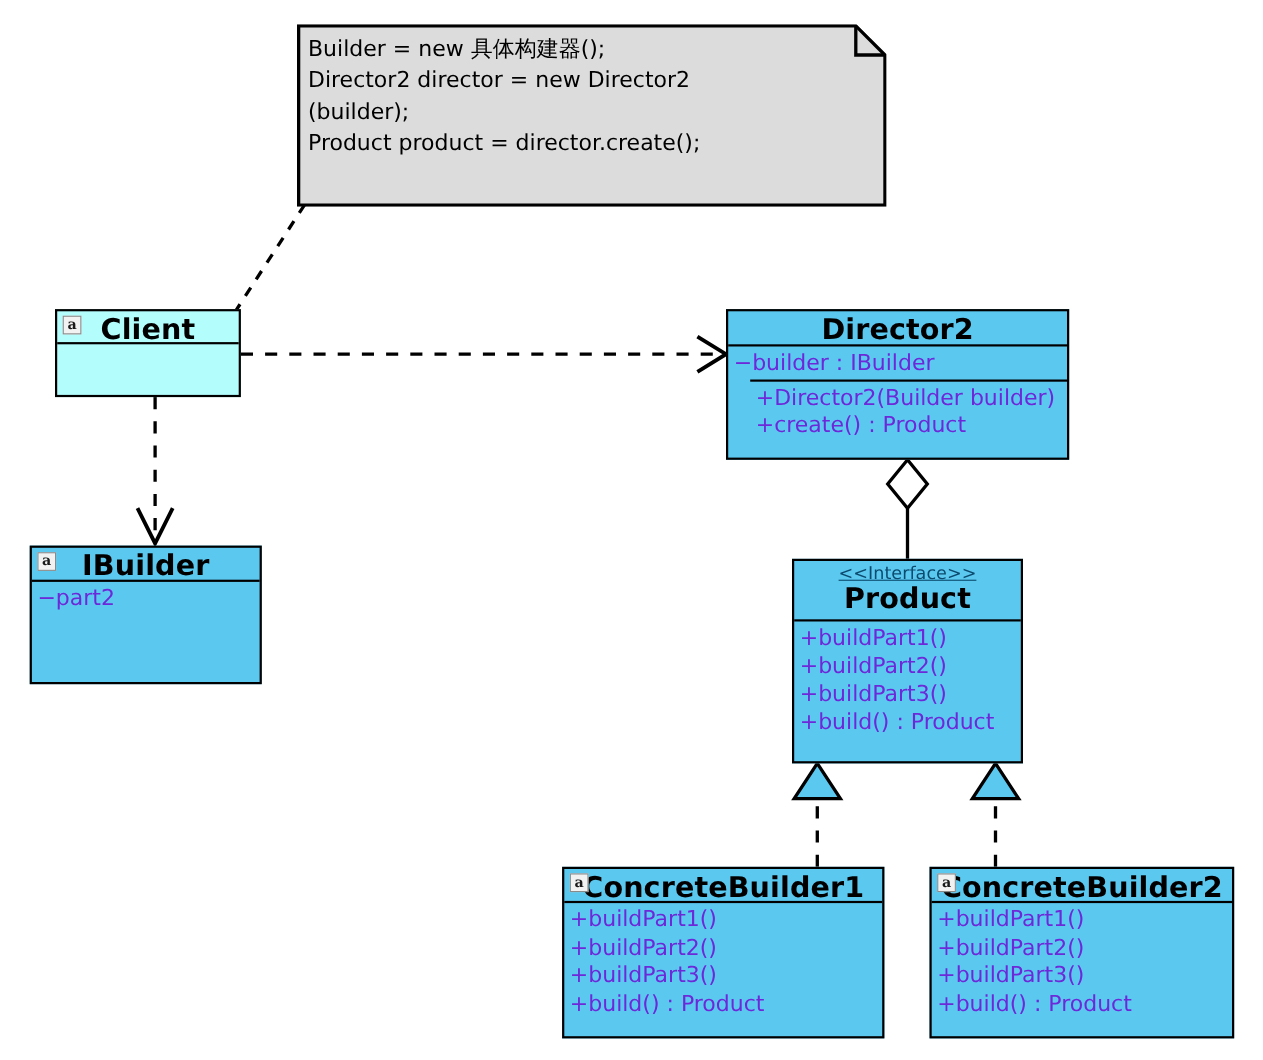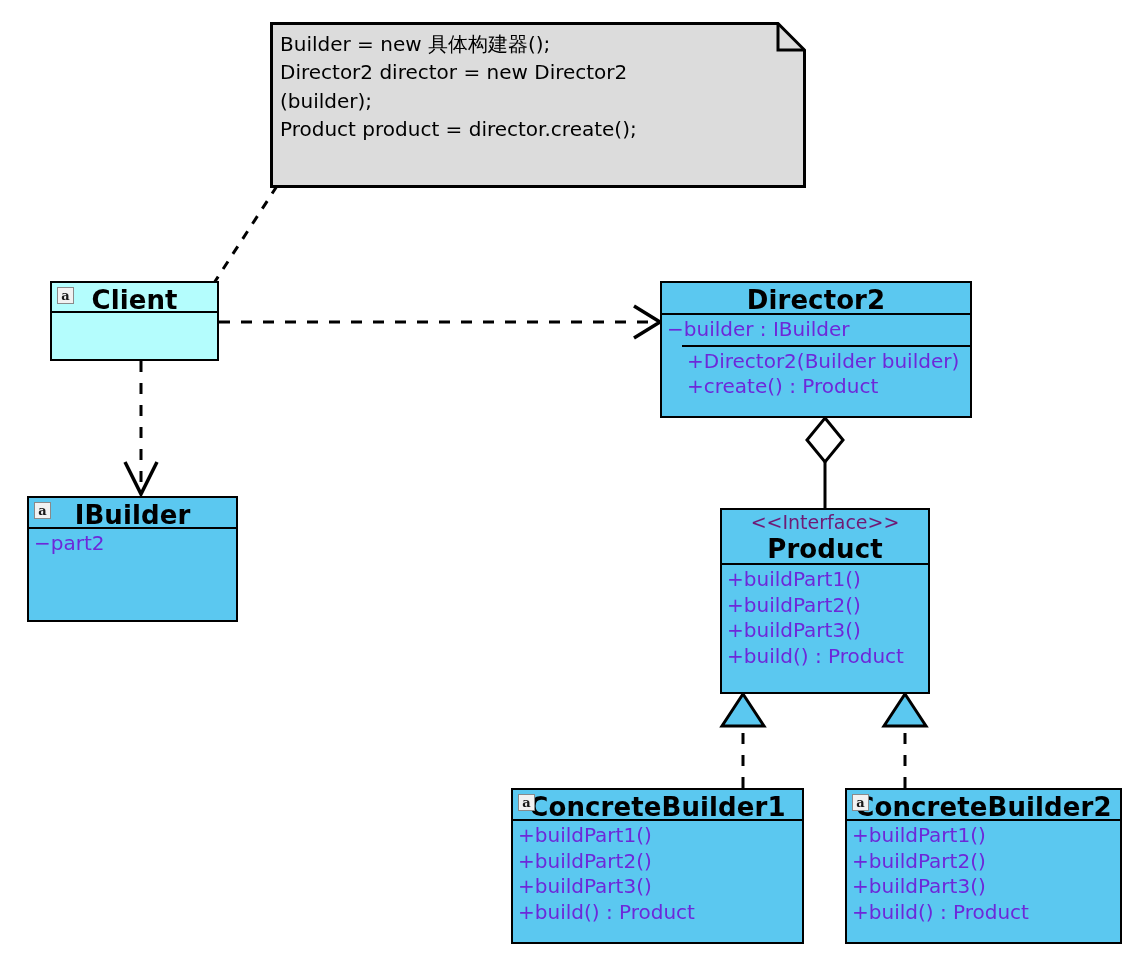--- a/index.html
+++ b/index.html
@@ -46,24 +46,25 @@
 
   .class-name {
     font-weight: bold;
     font-size: 26px;
     color: #000000;
     letter-spacing: 0.1px;
     white-space: nowrap;
   }
   .stereotype {
     font-weight: normal;
-    font-size: 19px;
-    color: #701a75;
+    font-size: 16px;
+    color: #0c4a6e;
     white-space: nowrap;
     line-height: 1.15;
+    text-decoration: underline;
   }
 
   
   .badge-a {
     position: absolute;
     left: 5px;
     top: 4px;
     width: 17px;
     height: 17px;
     background: #f2f2f2;

